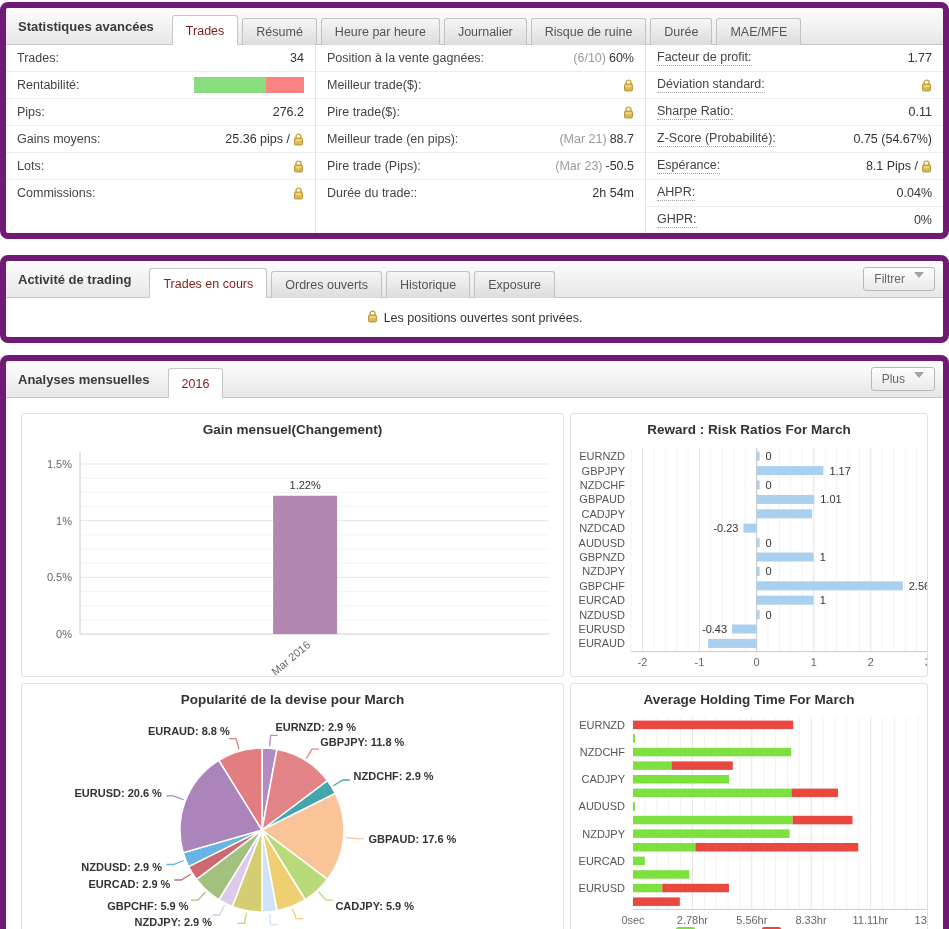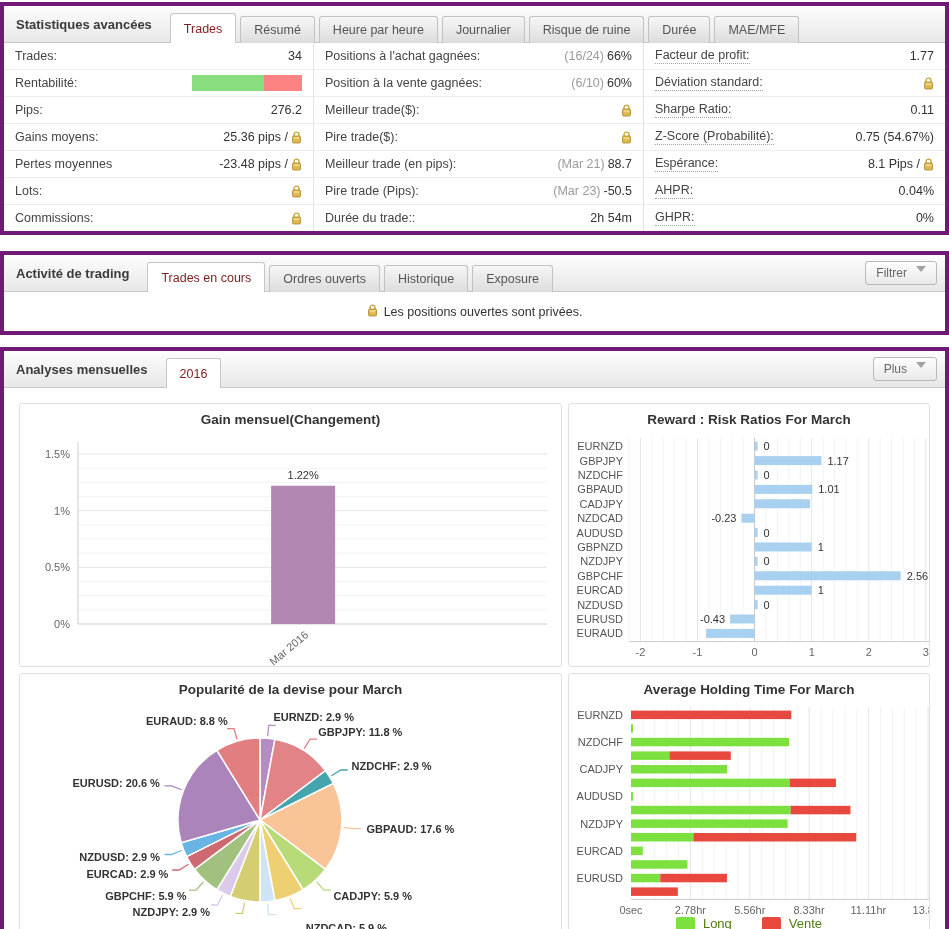--- a/index.html
+++ b/index.html
@@ -1,18 +1,18 @@
 <!DOCTYPE html>
 <html><head>
 <meta charset="utf-8">
 <style>
   html,body{margin:0;padding:0;background:#fff;}
   body{width:949px;font-family:"Liberation Sans",sans-serif;-webkit-font-smoothing:antialiased;}
   .page{padding:2px 0;}
-  .panel{border:4px solid #701a75;border-radius:0;background:#fff;overflow:visible;}
+  .panel{border:6px solid #701a75;border-radius:8px;background:#fff;overflow:visible;}
   .panel + .panel{margin-top:16px;}
   #panel-monthly{margin-top:12px;}
   
   .panel-header{display:flex;align-items:flex-end;height:36px;background:linear-gradient(#fdfdfd,#e7e7e7);border-bottom:1px solid #c6c6c6;border-radius:4px 4px 0 0;padding-right:8px;}
   .panel-title{align-self:center;font-weight:bold;font-size:13px;color:#3a3a3a;padding:0 18px 0 12px;white-space:nowrap;}
   .tab{display:flex;align-items:center;height:26px;padding:0 13px;margin-right:4px;margin-bottom:-1px;font-size:12.5px;color:#555;background:linear-gradient(#f6f6f6,#dcdcdc);border:1px solid #c2c2c2;border-bottom:none;border-radius:3px 3px 0 0;cursor:pointer;position:relative;z-index:1;}
   .tab.active{background:#fff;border-color:#c6c6c6;height:29px;z-index:2;color:#7f1d1d;}
   .hdr-btn{margin-left:auto;align-self:center;display:flex;align-items:flex-start;gap:9px;padding:4px 10px;font-size:12px;color:#666;background:linear-gradient(#fefefe,#e9e9e9);border:1px solid #b9b9b9;border-radius:3px;cursor:pointer;}
   .caret{width:0;height:0;border-left:5px solid transparent;border-right:5px solid transparent;border-top:6px solid #a3a3a3;}
   
@@ -86,31 +86,20 @@
             <span class="stat-value">
               <span>25.36 pips / </span>
               <svg width="11" height="13" viewBox="0 0 11 13">
     <path d="M3 5.4 V3.7 a2.5 2.6 0 0 1 5 0 V5.4" fill="none" stroke="#c9a53b" stroke-width="1.4"></path>
     <rect x="1.5" y="5" width="8" height="7" rx="1.2" fill="#ddb84e" stroke="#a8852a" stroke-width="0.8"></rect>
     <rect x="2.5" y="5.9" width="6" height="2.4" rx="0.8" fill="#eed27c"></rect>
   </svg>
             </span>
           </div>
           <div class="stat-row">
-            <span class="stat-label">Pertes moyennes</span>
-            <span class="stat-value">
-              <span>-23.48 pips / </span>
-              <svg width="11" height="13" viewBox="0 0 11 13">
-    <path d="M3 5.4 V3.7 a2.5 2.6 0 0 1 5 0 V5.4" fill="none" stroke="#c9a53b" stroke-width="1.4"></path>
-    <rect x="1.5" y="5" width="8" height="7" rx="1.2" fill="#ddb84e" stroke="#a8852a" stroke-width="0.8"></rect>
-    <rect x="2.5" y="5.9" width="6" height="2.4" rx="0.8" fill="#eed27c"></rect>
-  </svg>
-            </span>
-          </div>
-          <div class="stat-row">
             <span class="stat-label">Lots:</span>
             <span class="stat-value">
               <svg width="11" height="13" viewBox="0 0 11 13">
     <path d="M3 5.4 V3.7 a2.5 2.6 0 0 1 5 0 V5.4" fill="none" stroke="#c9a53b" stroke-width="1.4"></path>
     <rect x="1.5" y="5" width="8" height="7" rx="1.2" fill="#ddb84e" stroke="#a8852a" stroke-width="0.8"></rect>
     <rect x="2.5" y="5.9" width="6" height="2.4" rx="0.8" fill="#eed27c"></rect>
   </svg>
             </span>
           </div>
           <div class="stat-row">
@@ -118,27 +107,20 @@
             <span class="stat-value">
               <svg width="11" height="13" viewBox="0 0 11 13">
     <path d="M3 5.4 V3.7 a2.5 2.6 0 0 1 5 0 V5.4" fill="none" stroke="#c9a53b" stroke-width="1.4"></path>
     <rect x="1.5" y="5" width="8" height="7" rx="1.2" fill="#ddb84e" stroke="#a8852a" stroke-width="0.8"></rect>
     <rect x="2.5" y="5.9" width="6" height="2.4" rx="0.8" fill="#eed27c"></rect>
   </svg>
             </span>
           </div>
         </div>
         <div class="stat-col c2">
-          <div class="stat-row">
-            <span class="stat-label">Positions à l'achat gagnées:</span>
-            <span class="stat-value">
-              <span class="gray">(16/24) </span>
-              <span>66%</span>
-            </span>
-          </div>
           <div class="stat-row">
             <span class="stat-label">Position à la vente gagnées:</span>
             <span class="stat-value">
               <span class="gray">(6/10) </span>
               <span>60%</span>
             </span>
           </div>
           <div class="stat-row">
             <span class="stat-label">Meilleur trade($):</span>
             <span class="stat-value">

